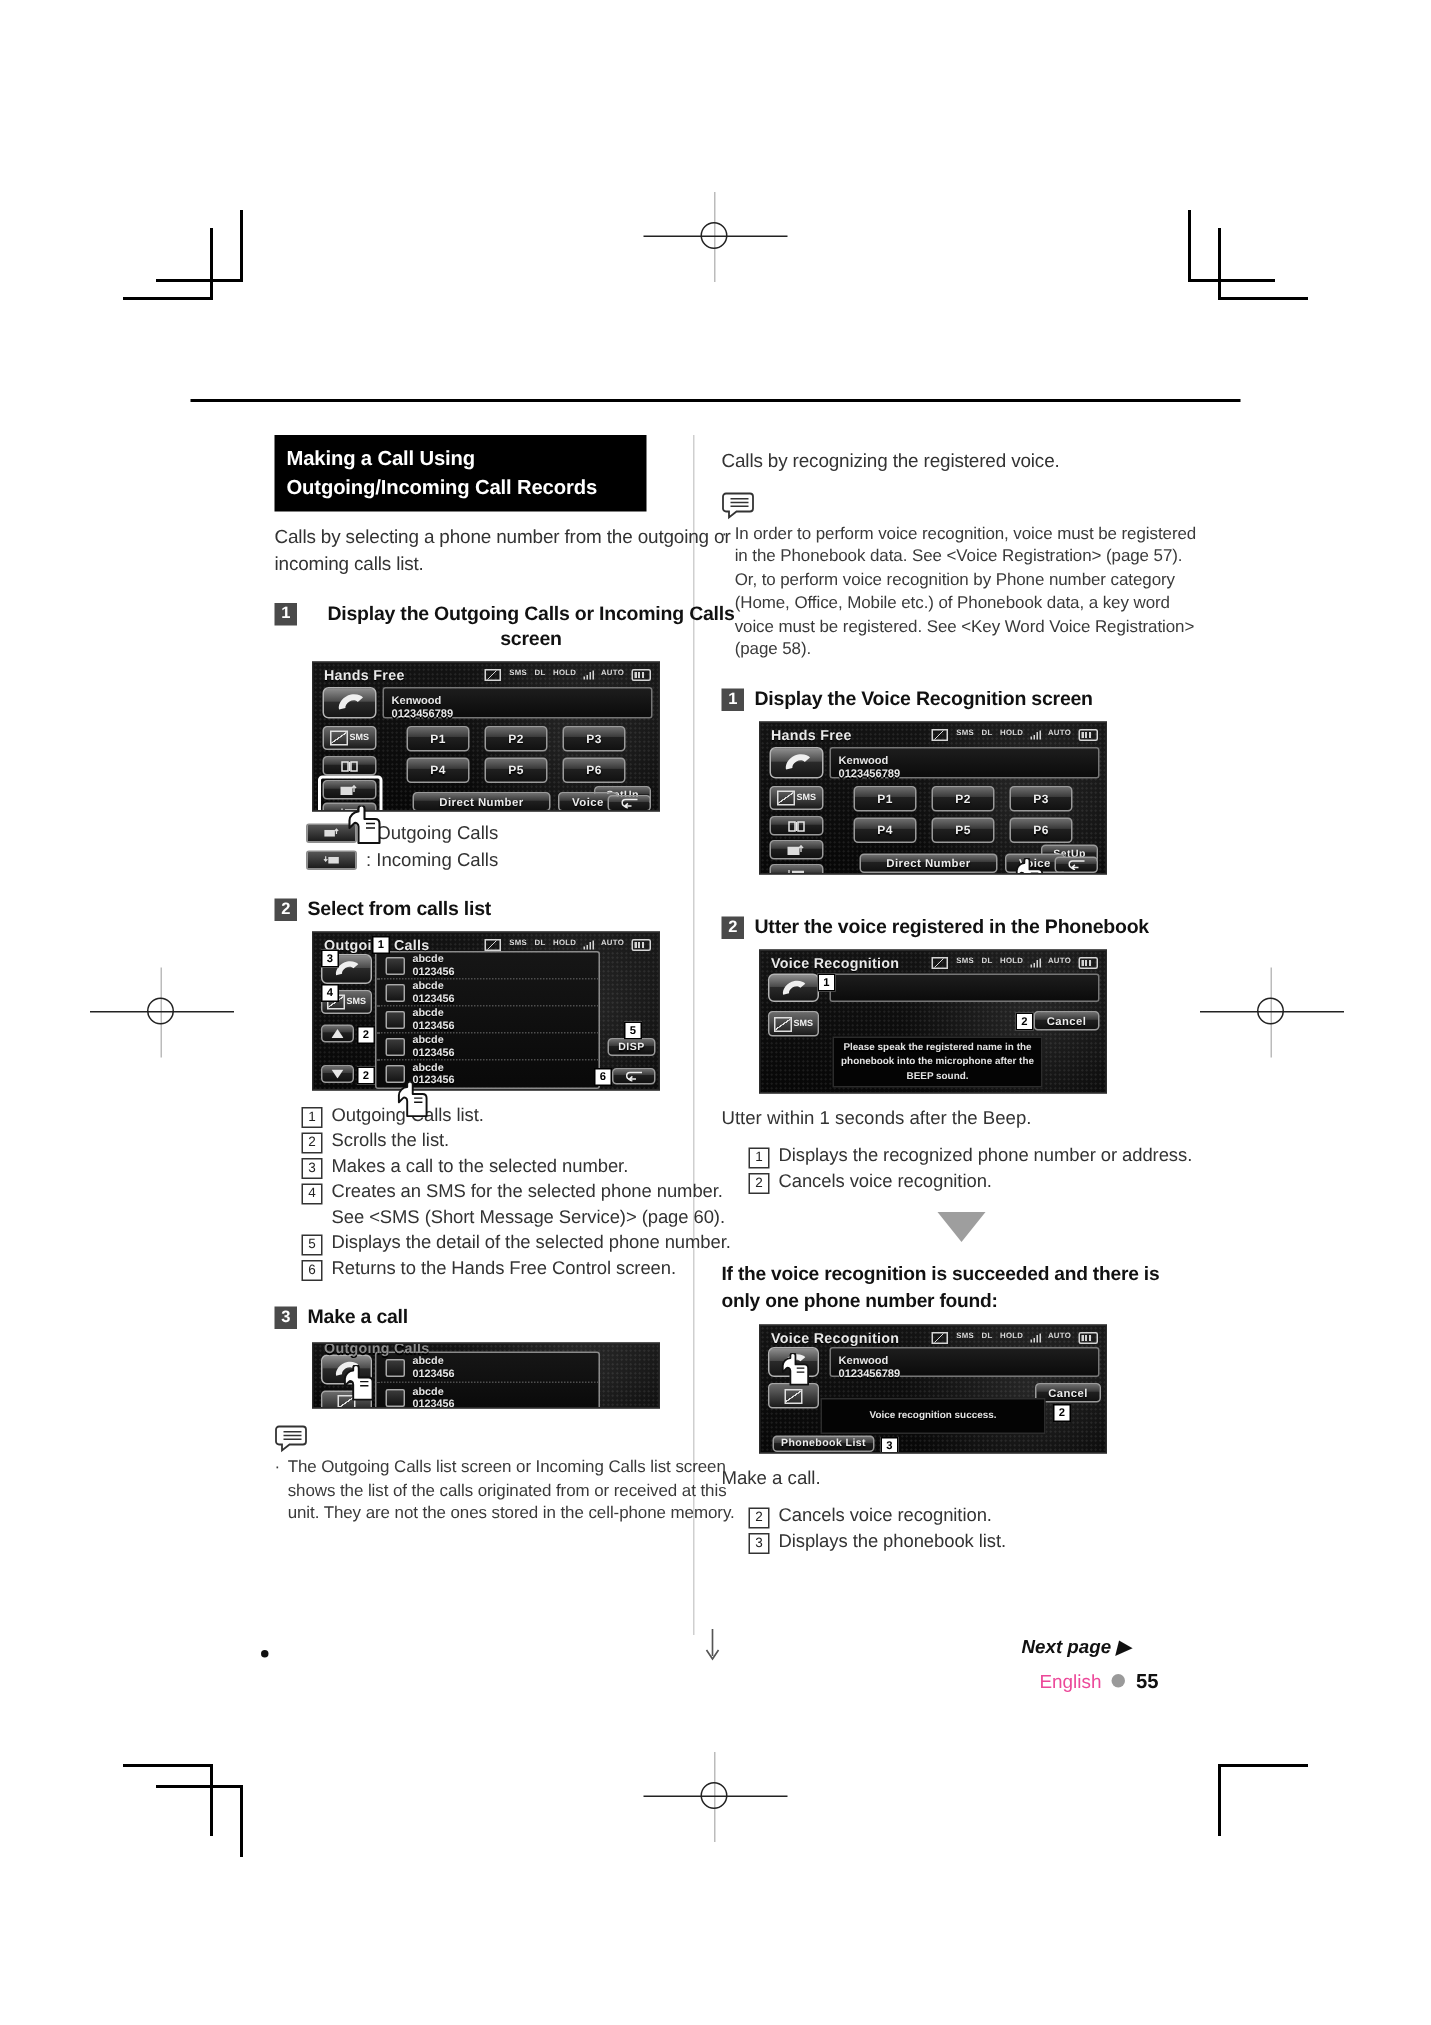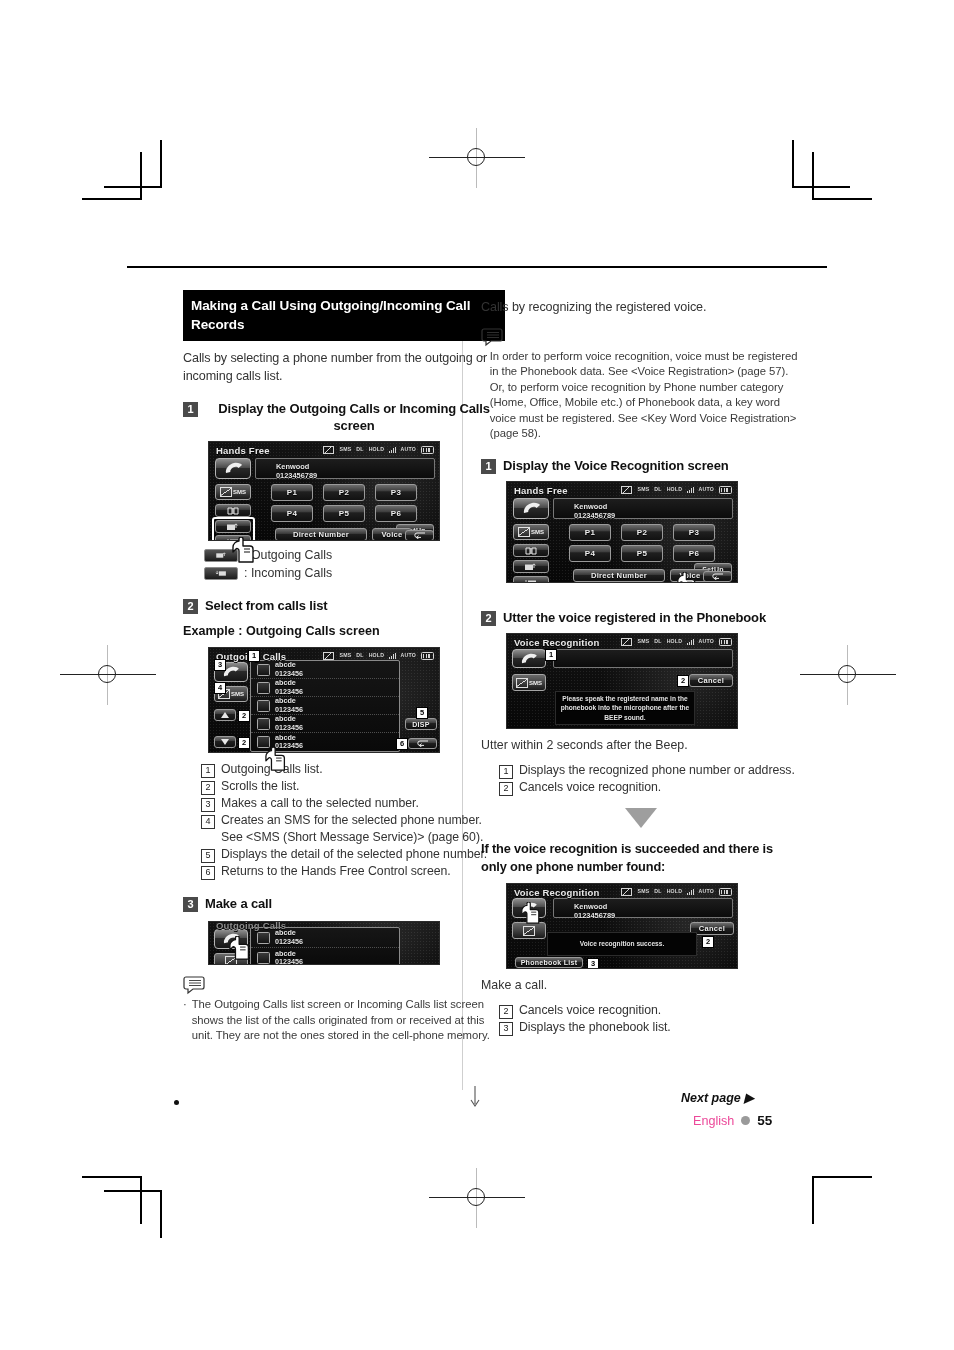--- a/index.html
+++ b/index.html
@@ -20,21 +20,21 @@
   .toprule{position:absolute;left:127px;top:266px;width:700px;height:2px;background:#000;}
 
   .col{position:absolute;top:290px;width:320px;}
   .col-left{left:183px;}
   .col-right{left:481px;}
 
   .col-divider{position:absolute;left:462px;top:290px;width:1px;height:800px;background:#cfcfcf;}
 
   .sec-title{
     background:#000;color:#fff;font-weight:bold;font-size:13.5px;
-    line-height:19px;padding:6px 8px 7px 8px;box-sizing:border-box;width:322px;
+    line-height:19px;padding:6px 8px 7px 8px;box-sizing:border-box;width:248px;
     letter-spacing:-0.1px;
   }
   .col-right .sec-title{width:272px;}
 
   .body-text{font-size:12.6px;line-height:17.5px;color:#333;margin-top:9px;letter-spacing:-0.1px;}
 
   
   .step{display:flex;align-items:flex-start;margin-top:15px;gap:7px;}
   .step-num{
     background:#4a4a4a;color:#fff;font-weight:bold;font-size:11px;
@@ -105,21 +105,21 @@
     position:absolute;border-radius:3px;box-sizing:border-box;
     background:linear-gradient(180deg,#6d6d6d 0%,#3a3a3a 42%,#202020 44%,#111 100%);
     border:1px solid #9a9a9a;
     display:flex;align-items:center;justify-content:center;
     color:#ededed;font-size:8px;font-weight:bold;letter-spacing:.3px;
     text-shadow:0 1px 1px #000;z-index:2;
   }
   .d-field{
     position:absolute;box-sizing:border-box;border:1px solid #777;border-radius:2px;
     background:linear-gradient(180deg,#1d1d1d,#0b0b0b);z-index:2;
-    color:#e6e6e6;font-size:7.4px;font-weight:bold;line-height:9px;padding:3px 20px;
+    color:#e6e6e6;font-size:7.4px;font-weight:bold;line-height:9px;padding:3px 5px;
     text-shadow:0 1px 0 #000;
   }
   .d-list{
     position:absolute;box-sizing:border-box;border:1px solid #8a8a8a;border-radius:2px;
     background:linear-gradient(180deg,#161616,#090909);z-index:2;overflow:hidden;
   }
   .d-item{
     position:relative;height:20%;box-sizing:border-box;border-bottom:1px dotted #4e4e4e;
     display:flex;align-items:center;gap:5px;padding:0 6px;
   }
@@ -344,21 +344,20 @@
             </svg>
         </span>
         <span>: Incoming Calls</span>
       </div>
     </div>
 
     <div class="step">
       <div class="step-num">2</div>
       <div class="step-label">Select from calls list</div>
     </div>
-    <div class="sub-bold">Example : Outgoing Calls screen</div>
 
     <div class="device" style="margin-top:7px;margin-left:25px;width:232px;height:106px;">
       <div class="dev-dots"></div>
       <div class="dev-title">Outgoing Calls</div>
 
       <div class="statusbar">
         <span class="sb-env"></span>
         <span class="sb">SMS</span>
         <span class="sb">DL</span>
         <span class="sb">HOLD</span>
@@ -653,21 +652,21 @@
       <div class="d-btn" style="left:182px;top:40px;width:44px;height:13px;font-size:7.5px;">Cancel</div>
 
       <div class="dialog" style="left:48px;top:57px;width:140px;height:34px;">
         <span>Please speak the registered name in the phonebook into the microphone after the BEEP sound.</span>
       </div>
 
       <div class="cb" style="left:38px;top:15px;">1</div>
       <div class="cb" style="left:170px;top:41px;">2</div>
     </div>
 
-    <div class="cap-under">Utter within 2 seconds after the Beep.</div>
+    <div class="cap-under">Utter within 1 seconds after the Beep.</div>
 
     <div class="defs">
       <div class="def-row">
         <span class="def-num">1</span>
         <span class="def-txt">Displays the recognized phone number or address.</span>
       </div>
       <div class="def-row">
         <span class="def-num">2</span>
         <span class="def-txt">Cancels voice recognition.</span>
       </div>

